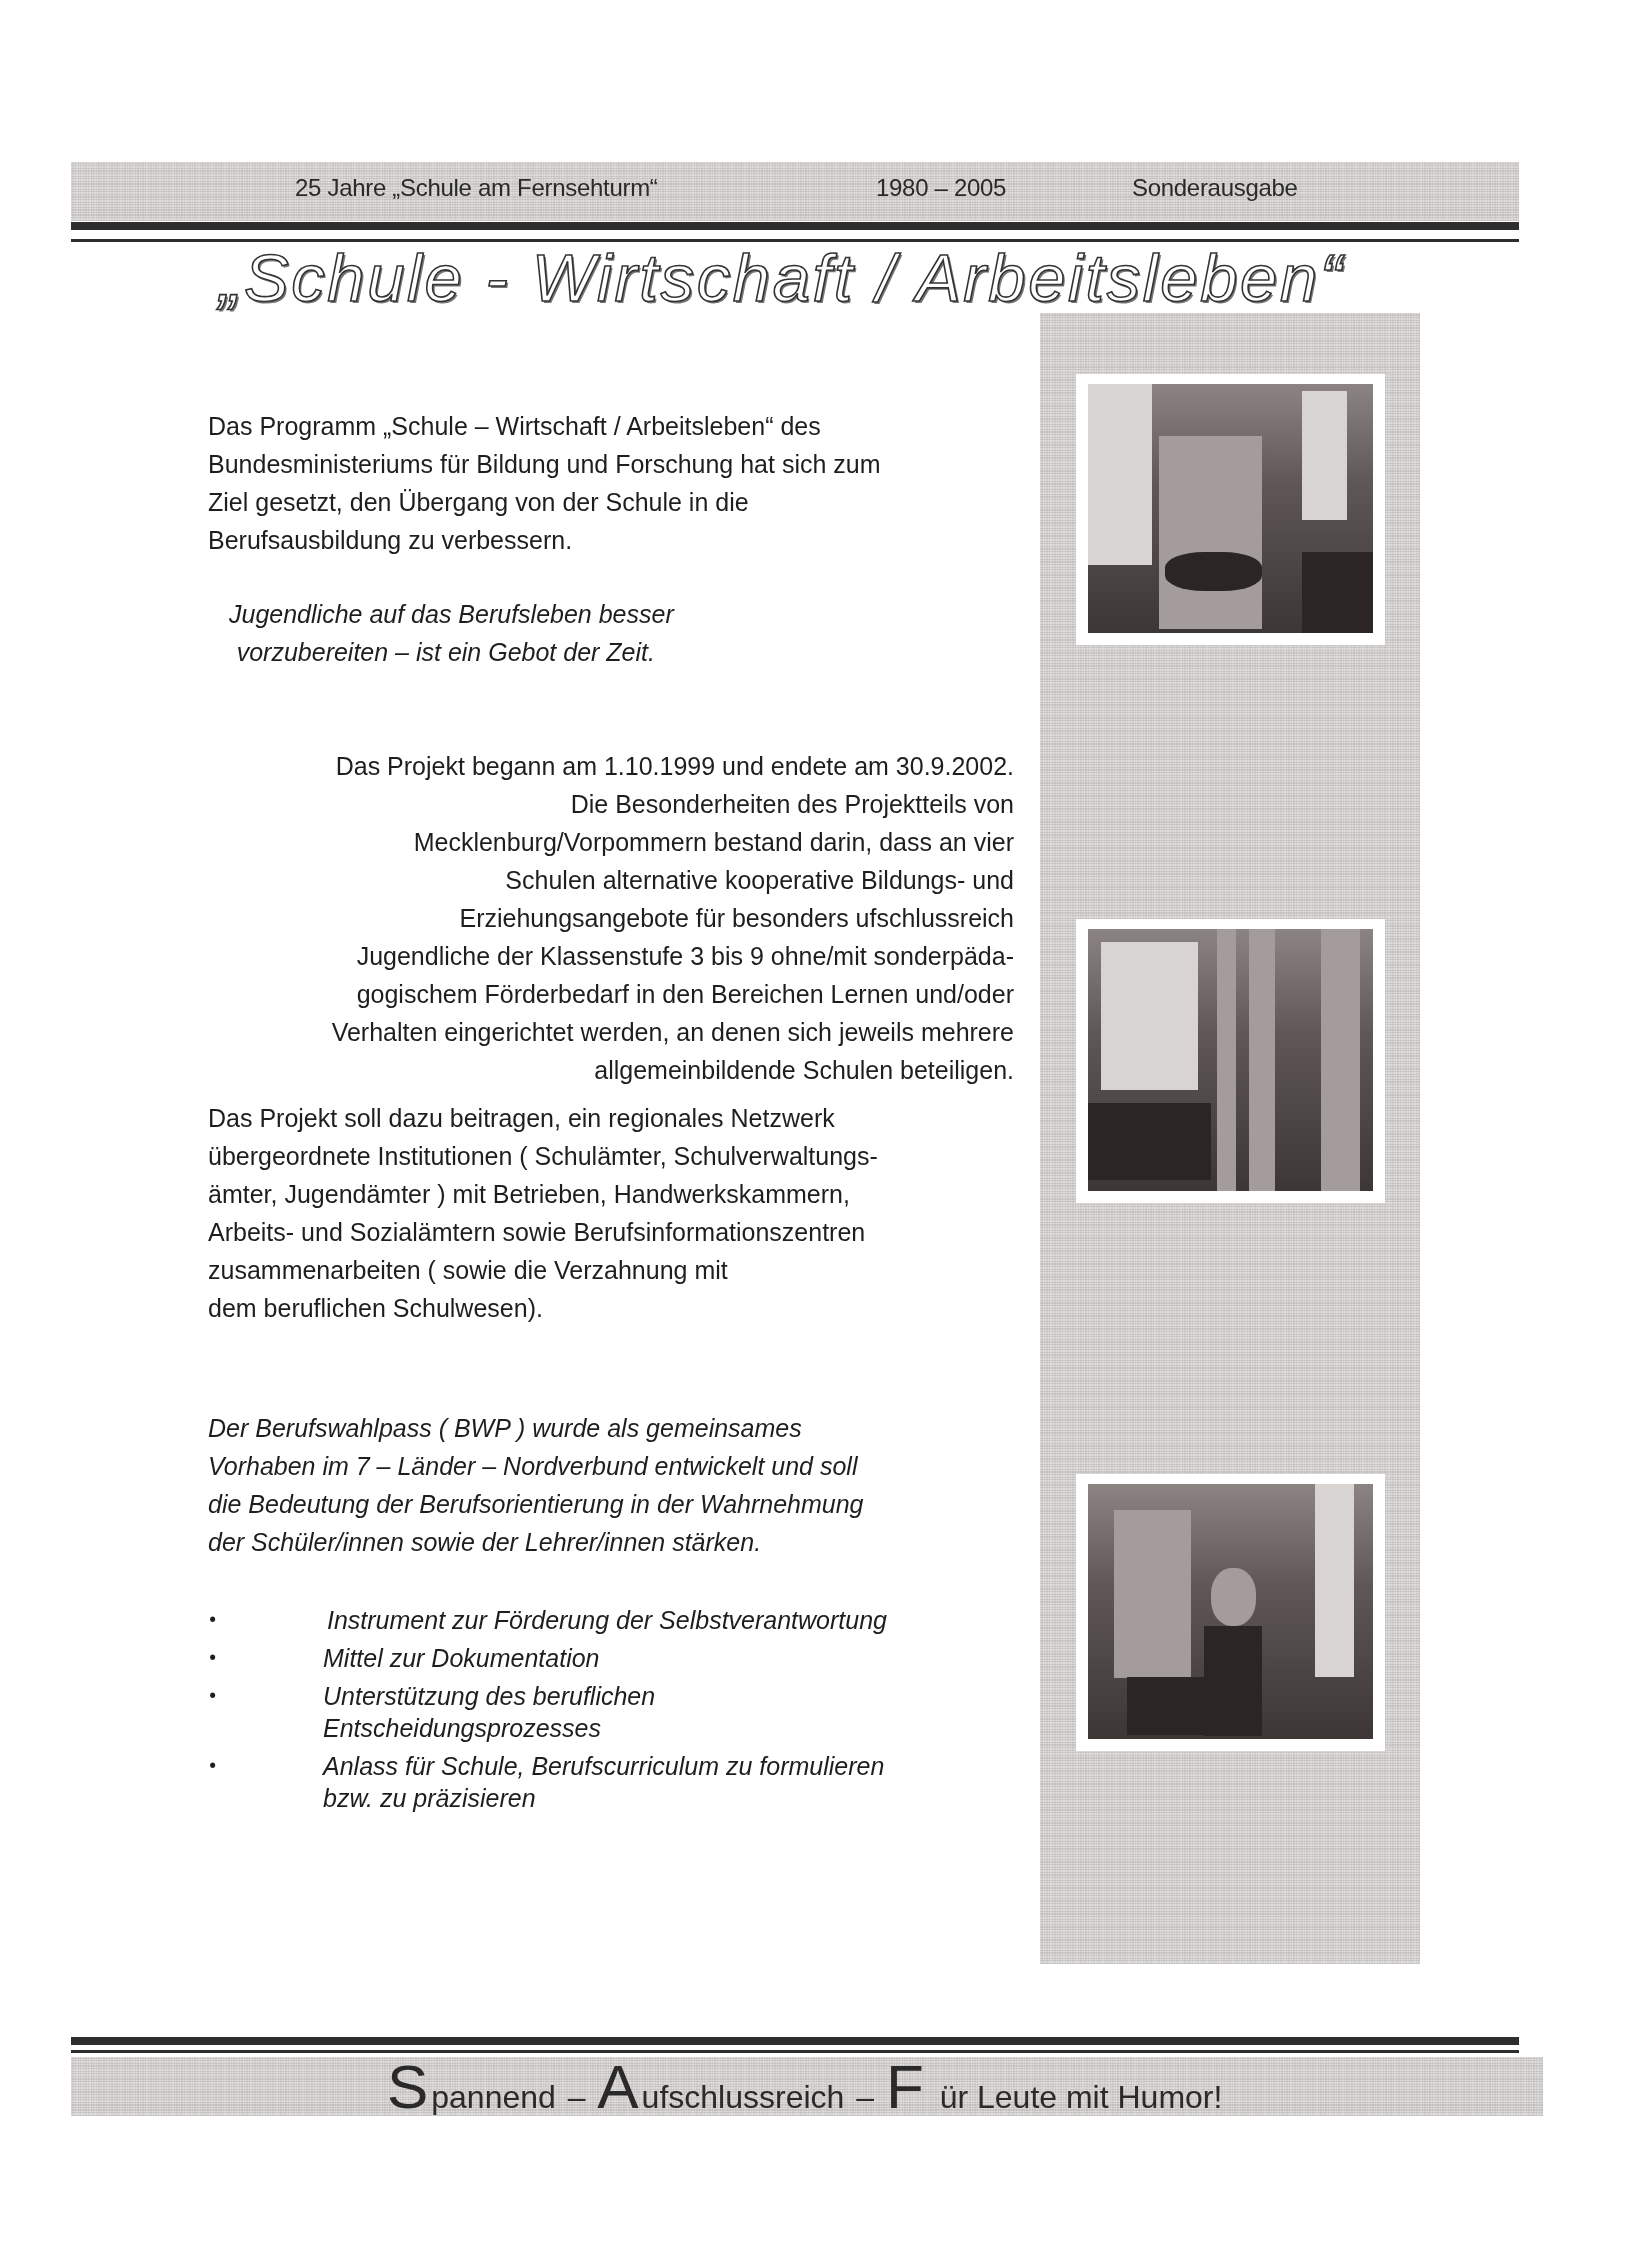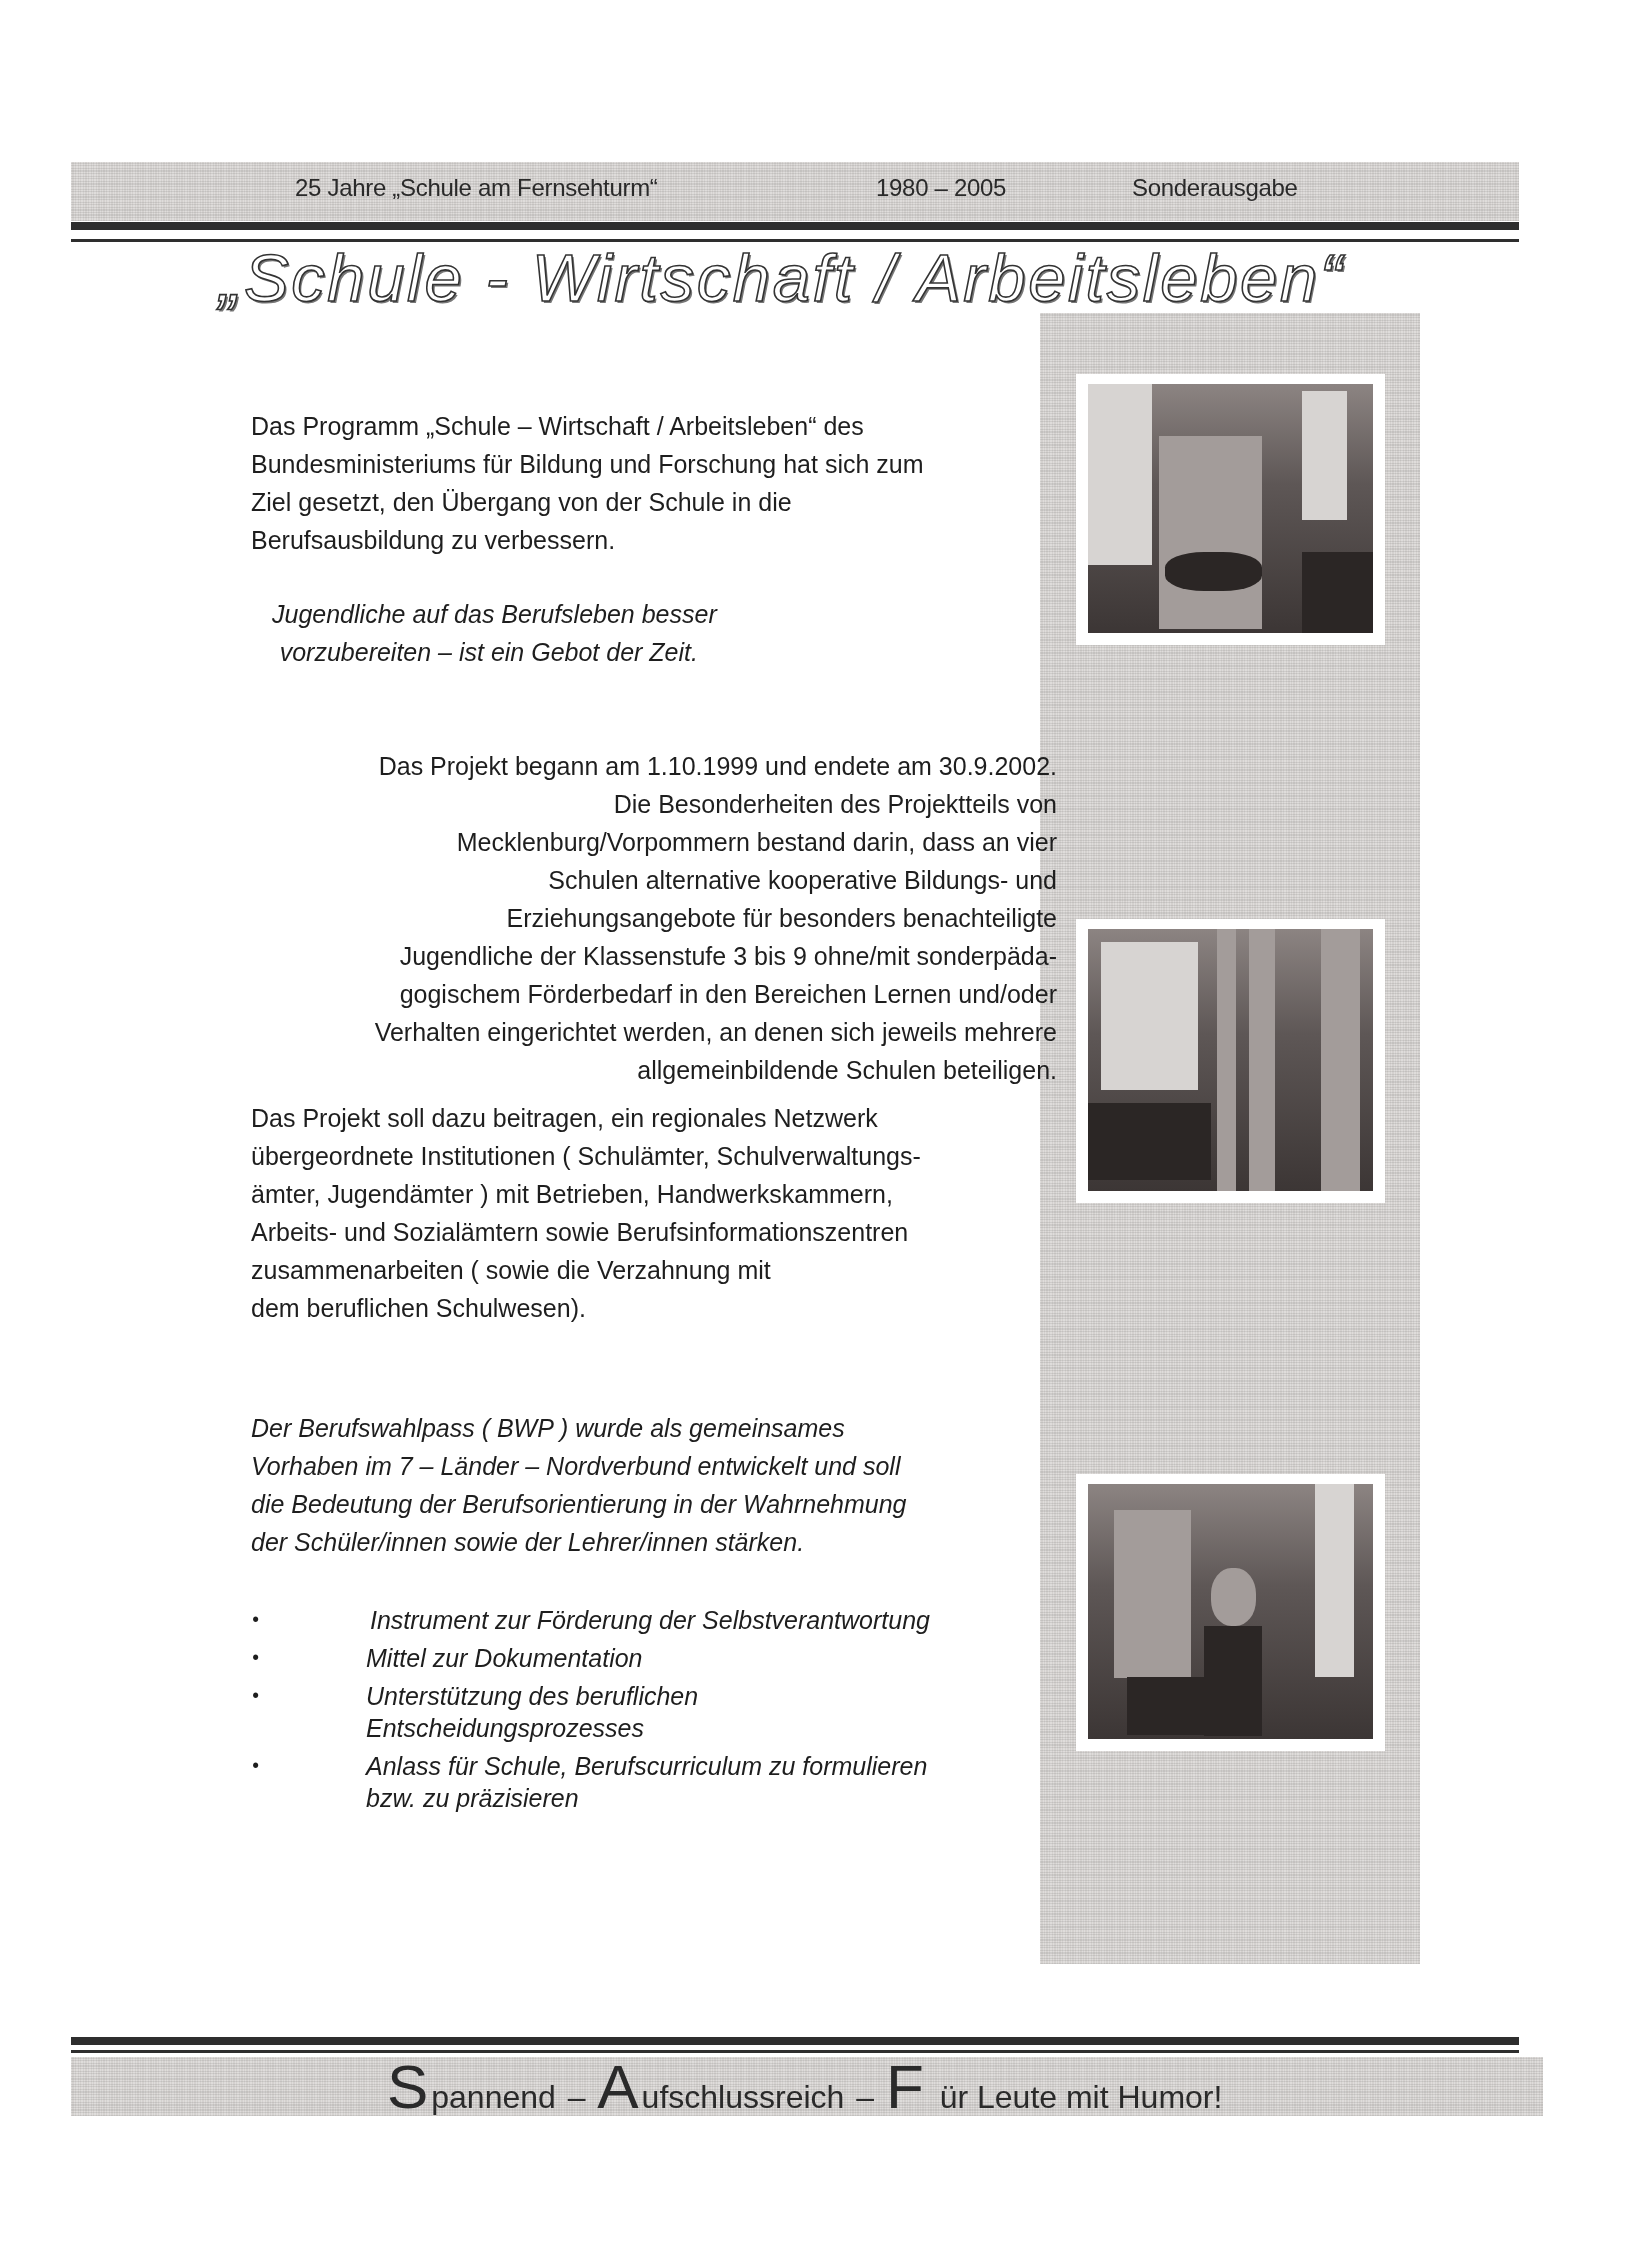--- a/index.html
+++ b/index.html
@@ -9,21 +9,21 @@
   .header-text{position:absolute;top:11.6px;font-size:24px;color:#2a2a2a;white-space:nowrap;letter-spacing:-0.3px;}
   .rule-thick{position:absolute;height:8.4px;background:#2e2e2e;}
   .rule-thin{position:absolute;height:2.6px;background:#2e2e2e;}
   .main-title{position:absolute;left:219px;top:239px;font-family:Liberation Sans, sans-serif;font-style:italic;font-size:67px;color:#fff;-webkit-text-stroke:1.6px #333;letter-spacing:2.6px;white-space:nowrap;text-shadow:1.9px 1.9px 0 #777;}
   .photo-col{position:absolute;left:1040px;top:313px;width:380px;height:1651px;}
   .photo-frame{position:absolute;left:36px;width:309px;background:#fff;}
   .photo{position:absolute;left:11.6px;top:10.3px;right:11.6px;bottom:11.6px;background:linear-gradient(180deg,#8c8482 0%,#5e5756 40%,#3c3635 100%);overflow:hidden;}
   .photo .win{position:absolute;background:#d7d4d2;}
   .photo .dark{position:absolute;background:#2b2625;}
   .photo .mid{position:absolute;background:#a39c9a;}
-  .body-text{position:absolute;left:208px;font-size:25px;line-height:38px;color:#1e1e1e;width:806px;margin-left:43px;}
+  .body-text{position:absolute;left:208px;font-size:25px;line-height:38px;color:#1e1e1e;width:806px;}
   .p{margin:0;white-space:nowrap;}
   .it{font-style:italic;}
   .bullet-row{position:relative;height:38px;}
   .bullet-dot{position:absolute;left:1.3px;top:0;font-size:19.3px;}
   .bullet-text{position:absolute;left:115px;top:0;font-style:italic;white-space:nowrap;}
   .footer-band{position:absolute;left:71px;top:2057px;width:1448px;height:59px;padding-left:24px;}
   .footer-text{position:absolute;left:316px;top:0;white-space:nowrap;color:#2a2a2a;}
   .big{font-size:62px;line-height:59px;vertical-align:baseline;}
   .small{font-size:32px;}
 </style>
@@ -80,21 +80,21 @@
 <div class="body-text it" style="top:595px;left:229px;">
   <p class="p">Jugendliche auf das Berufsleben besser</p>
   <p class="p" style="padding-left:7.7px;">vorzubereiten – ist ein Gebot der Zeit.</p>
 </div>
 
 <div class="body-text" style="top:747px;text-align:right;">
   <p class="p">Das Projekt begann am 1.10.1999 und endete am 30.9.2002.</p>
   <p class="p">Die Besonderheiten des Projektteils von</p>
   <p class="p">Mecklenburg/Vorpommern bestand darin, dass an vier</p>
   <p class="p">Schulen alternative kooperative Bildungs- und</p>
-  <p class="p">Erziehungsangebote für besonders benachteiligte</p>
+  <p class="p">Erziehungsangebote für besonders ufschlussreich</p>
   <p class="p">Jugendliche der Klassenstufe 3 bis 9 ohne/mit sonderpäda-</p>
   <p class="p">gogischem Förderbedarf in den Bereichen Lernen und/oder</p>
   <p class="p">Verhalten eingerichtet werden, an denen sich jeweils mehrere</p>
   <p class="p">allgemeinbildende Schulen beteiligen.</p>
 </div>
 
 <div class="body-text" style="top:1099px;">
   <p class="p">Das Projekt soll dazu beitragen, ein regionales Netzwerk</p>
   <p class="p">übergeordnete Institutionen ( Schulämter, Schulverwaltungs-</p>
   <p class="p">ämter, Jugendämter ) mit Betrieben, Handwerkskammern,</p>

